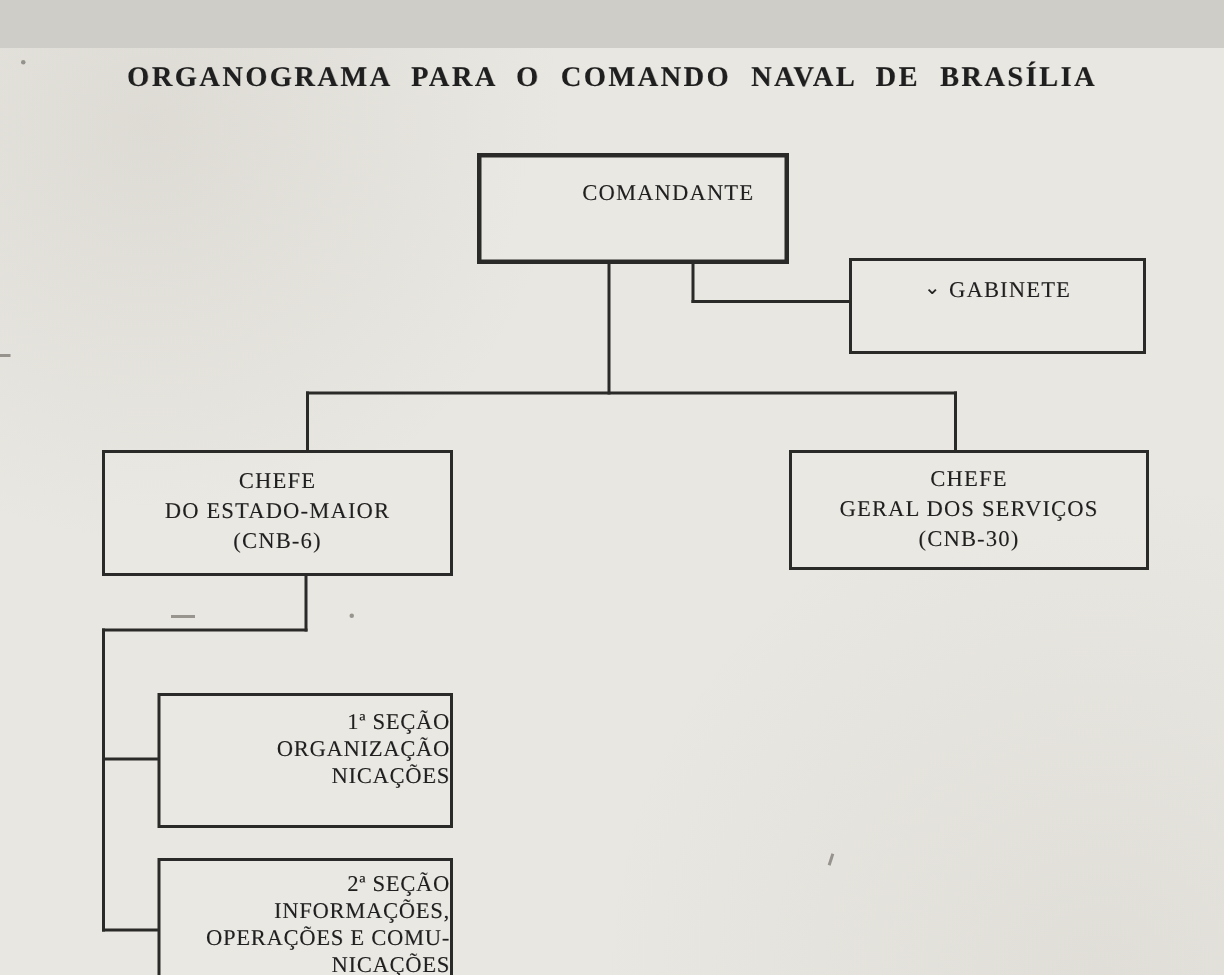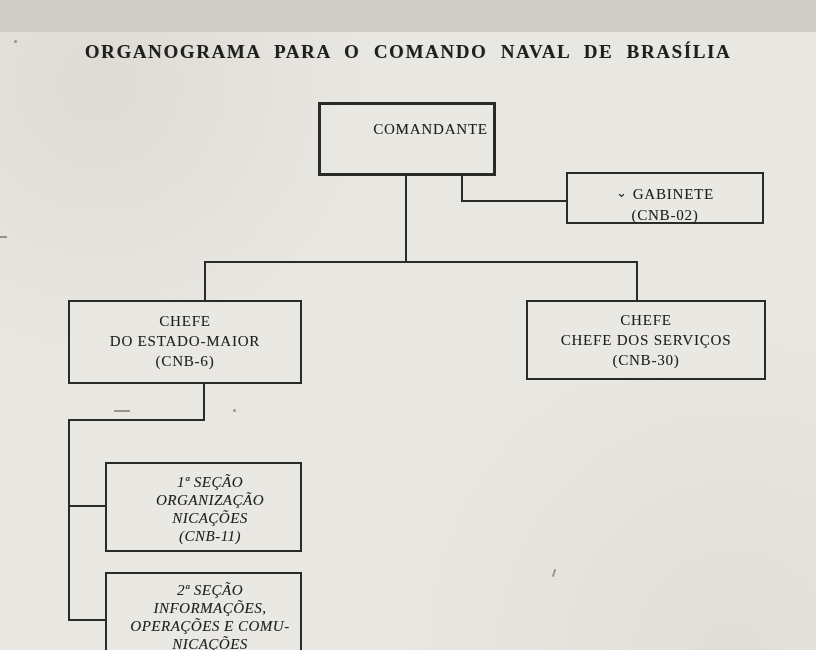--- a/index.html
+++ b/index.html
@@ -25,21 +25,21 @@
   }
   .box{
     position:absolute;
     border:2px solid #2a2a28;
     background:rgba(255,255,255,0.08);
     text-align:center;
     box-sizing:border-box;
     text-shadow:0.3px 0.3px 0 rgba(30,30,30,0.30);
   }
   .box .ln{font-size:15px; line-height:20px; letter-spacing:0.8px; white-space:nowrap;}
-  .box.left-align{text-align:center;font-style:italic;}
+  .box.left-align{text-align:right;}
   .box.left-align .ln{line-height:18px; letter-spacing:0.5px;}
   .hline,.vline{position:absolute; background:#2a2a28;}
   .hline{height:2px;}
   .vline{width:2px;}
   .tick{display:inline-block; font-size:13px; margin-right:5px; transform:translateY(-2px);}
   .artifact{position:absolute; background:#55524c; opacity:0.55;}
 </style>
 </head>
 <body>
 
@@ -52,48 +52,46 @@
   <div class="hline" style="left:461px; top:168px; width:106px;"></div>
   <div class="hline" style="left:204px; top:229px; width:434px;"></div>
   <div class="vline" style="left:204px; top:229px; height:39px;"></div>
   <div class="vline" style="left:636px; top:229px; height:39px;"></div>
   <div class="vline" style="left:203px; top:350px; height:39px;"></div>
   <div class="hline" style="left:68px; top:387px; width:137px;"></div>
   <div class="vline" style="left:68px; top:387px; height:202px;"></div>
   <div class="hline" style="left:68px; top:473px; width:38px;"></div>
   <div class="hline" style="left:68px; top:587px; width:38px;"></div>
 
-  <div class="box" style="left:318px; top:70px; width:178px; height:74px; border-width:3px; padding-top:14px;padding-left:47px;">
+  <div class="box" style="left:318px; top:70px; width:208px; height:74px; border-width:3px; padding-top:14px;padding-left:47px;">
     <div class="ln">COMANDANTE</div>
   </div>
 
-  <div class="box" style="left:566px; top:140px; width:198px; height:52px; padding-top:10px;">
+  <div class="box" style="left:566px; top:140px; width:198px; height:64px; padding-top:10px;">
     <div class="ln">
       <span class="tick">⌄</span><span>GABINETE</span>
     </div>
-    <div class="ln">(CNB-02)</div>
   </div>
 
   <div class="box" style="left:68px; top:268px; width:234px; height:84px; padding-top:9px;">
     <div class="ln">CHEFE</div>
     <div class="ln">DO ESTADO-MAIOR</div>
     <div class="ln">(CNB-6)</div>
   </div>
 
   <div class="box" style="left:526px; top:268px; width:240px; height:80px; padding-top:8px;">
     <div class="ln">CHEFE</div>
-    <div class="ln">CHEFE DOS SERVIÇOS</div>
+    <div class="ln">GERAL DOS SERVIÇOS</div>
     <div class="ln">(CNB-30)</div>
   </div>
 
   <div class="box left-align" style="left:105px; top:430px; width:197px; height:90px; padding:9px 0 0 13px;">
     <div class="ln">1ª SEÇÃO</div>
     <div class="ln">ORGANIZAÇÃO</div>
     <div class="ln">NICAÇÕES</div>
-    <div class="ln">(CNB-11)</div>
   </div>
 
   <div class="box left-align" style="left:105px; top:540px; width:197px; height:86px; padding:7px 0 0 13px;">
     <div class="ln">2ª SEÇÃO</div>
     <div class="ln">INFORMAÇÕES,</div>
     <div class="ln">OPERAÇÕES E COMU-</div>
     <div class="ln">NICAÇÕES</div>
     <div class="ln">(CNB-12)</div>
   </div>
 

